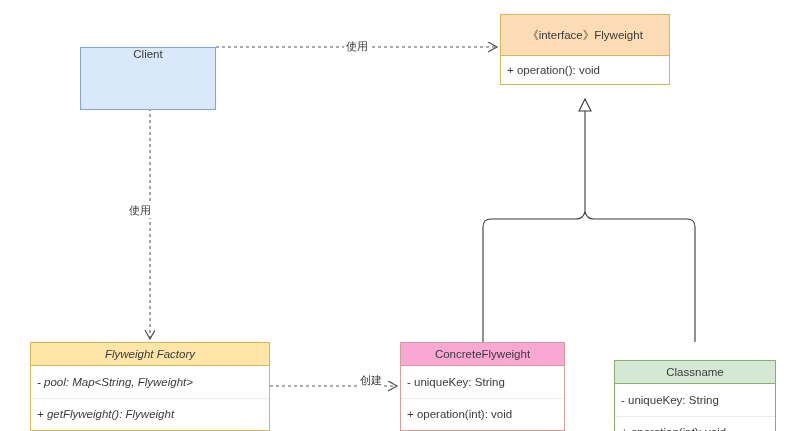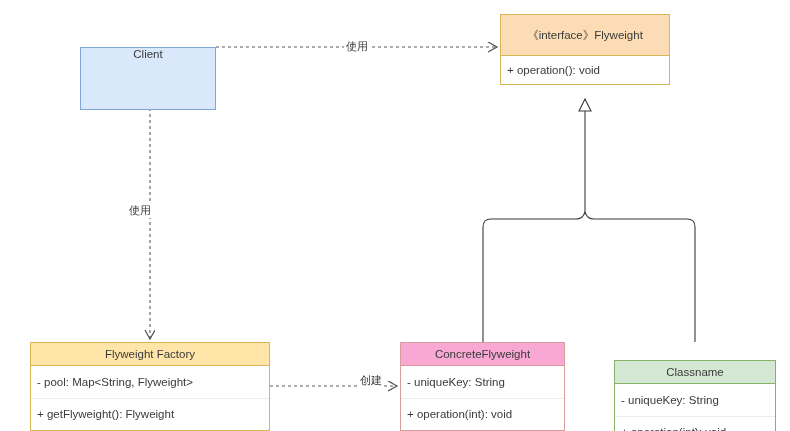--- a/index.html
+++ b/index.html
@@ -95,20 +95,21 @@
     height: 28px;
   }
 
   
   #box-factory {
     left: 30px;
     top: 342px;
     width: 240px;
     height: 89px;
     border: 1px solid #d6b656;
+    font-style: italic;
   }
   #box-factory .uml-header {
     background: #ffe6a8;
     height: 23px;
     border-bottom: 1px solid #d6b656;
     width: 100%;
   }
   #box-factory .uml-row { height: 33px; }
 
   

